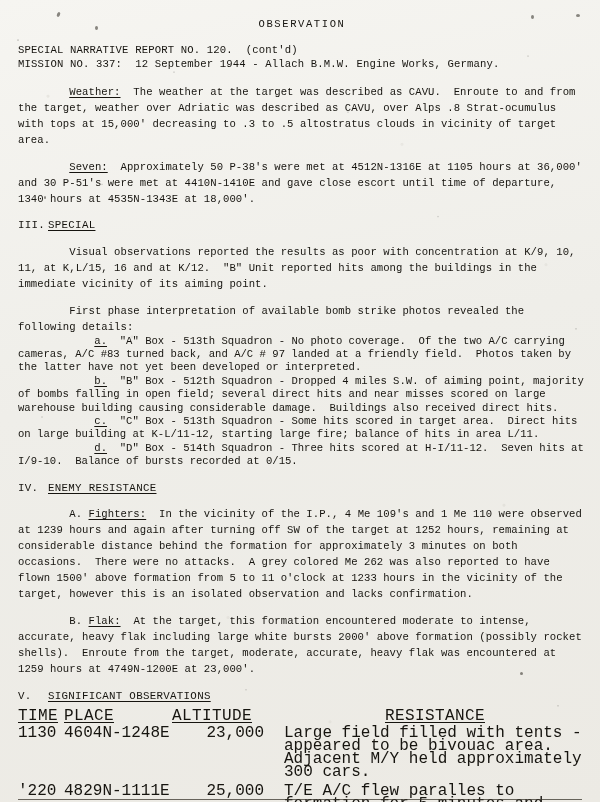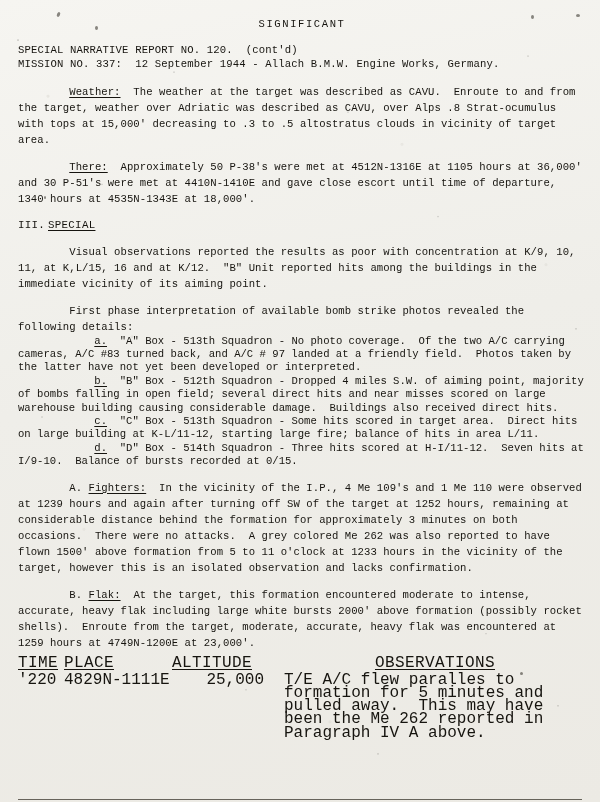--- a/index.html
+++ b/index.html
@@ -151,59 +151,67 @@
 
   <div class="blob" style="left:57px; top:12px; width:3px; height:5px; transform:rotate(25deg);"></div>
   <div class="blob" style="left:95px; top:26px; width:3px; height:4px;"></div>
   <div class="blob" style="left:531px; top:15px; width:3px; height:4px;"></div>
   <div class="blob" style="left:576px; top:14px; width:4px; height:3px;"></div>
   <div class="blob" style="left:44px; top:196px; width:2px; height:3px;"></div>
   <div class="blob" style="left:520px; top:672px; width:3px; height:3px;"></div>
 
   <div class="body-wrap">
 
-    <div class="classification">SIGNIFICANT</div>
+    <div class="classification">OBSERVATION</div>
 
     <div class="hdr-line">SPECIAL NARRATIVE REPORT NO. 120.  (cont'd)</div>
     <div class="hdr-line">MISSION NO. 337:  12 September 1944 - Allach B.M.W. Engine Works, Germany.</div>
 
     <div class="para" style="margin-top:13px;">        <span class="ul">Weather:</span><span>  The weather at the target was described as CAVU.  Enroute to and from the target, weather over Adriatic was described as CAVU, over Alps .8 Strat-ocumulus with tops at 15,000' decreasing to .3 to .5 altostratus clouds in vicinity of target area.</span></div>
 
-    <div class="para">        <span class="ul">There:</span><span>  Approximately 50 P-38's were met at 4512N-1316E at 1105 hours at 36,000' and 30 P-51's were met at 4410N-1410E and gave close escort until time of departure, 1340 hours at 4535N-1343E at 18,000'.</span></div>
+    <div class="para">        <span class="ul">Seven:</span><span>  Approximately 50 P-38's were met at 4512N-1316E at 1105 hours at 36,000' and 30 P-51's were met at 4410N-1410E and gave close escort until time of departure, 1340 hours at 4535N-1343E at 18,000'.</span></div>
 
     <div class="sec-head"><span class="sec-num">III.</span><span class="sec-title">SPECIAL</span></div>
 
     <div class="para">        <span>Visual observations reported the results as poor with concentration at K/9, 10, 11, at K,L/15, 16 and at K/12.  "B" Unit reported hits among the buildings in the immediate vicinity of its aiming point.</span></div>
 
     <div class="para">        <span>First phase interpretation of available bomb strike photos revealed the following details:</span></div>
 
     <div class="sub">            <span class="ul">a.</span><span>  "A" Box - 513th Squadron - No photo coverage.  Of the two A/C carrying cameras, A/C #83 turned back, and A/C # 97 landed at a friendly field.  Photos taken by the latter have not yet been developed or interpreted.</span></div>
 
     <div class="sub">            <span class="ul">b.</span><span>  "B" Box - 512th Squadron - Dropped 4 miles S.W. of aiming point, majority of bombs falling in open field; several direct hits and near misses scored on large warehouse building causing considerable damage.  Buildings also received direct hits.</span></div>
 
     <div class="sub">            <span class="ul">c.</span><span>  "C" Box - 513th Squadron - Some hits scored in target area.  Direct hits on large building at K-L/11-12, starting large fire; balance of hits in area L/11.</span></div>
 
     <div class="sub">            <span class="ul">d.</span><span>  "D" Box - 514th Squadron - Three hits scored at H-I/11-12.  Seven hits at I/9-10.  Balance of bursts recorded at 0/15.</span></div>
 
+    <div class="sec-head" style="margin-top:13px;"><span class="sec-num">IV.</span><span class="sec-title">ENEMY RESISTANCE</span></div>
 
     <div class="para">        <span>A.</span> <span class="ul">Fighters:</span><span>  In the vicinity of the I.P., 4 Me 109's and 1 Me 110 were observed at 1239 hours and again after turning off SW of the target at 1252 hours, remaining at considerable distance behind the formation for approximately 3 minutes on both occasions.  There were no attacks.  A grey colored Me 262 was also reported to have flown 1500' above formation from 5 to 11 o'clock at 1233 hours in the vicinity of the target, however this is an isolated observation and lacks confirmation.</span></div>
 
     <div class="para">        <span>B.</span> <span class="ul">Flak:</span><span>  At the target, this formation encountered moderate to intense, accurate, heavy flak including large white bursts 2000' above formation (possibly rocket shells).  Enroute from the target, moderate, accurate, heavy flak was encountered at 1259 hours at 4749N-1200E at 23,000'.</span></div>
 
+    <div class="sec-head" style="margin-top:13px;"><span class="sec-num">V.</span><span class="sec-title">SIGNIFICANT OBSERVATIONS</span></div>
 
     <table class="obs-table">
       <thead>
         <tr>
           <th class="col-time"><span>TIME</span></th>
           <th class="col-place"><span>PLACE</span></th>
           <th class="col-alt"><span>ALTITUDE</span></th>
-          <th class="col-obs"><span>OBSERVATIONS</span></th>
+          <th class="col-obs"><span>RESISTANCE</span></th>
         </tr>
       </thead>
       <tbody>
+        <tr>
+          <td class="col-time">1130</td>
+          <td class="col-place">4604N-1248E</td>
+          <td class="col-alt">23,000</td>
+          <td class="col-obs">Large field filled with tents - appeared to be bivouac area.  Adjacent M/Y held approximately 300 cars.</td>
+        </tr>
         <tr>
           <td class="col-time">'220</td>
           <td class="col-place">4829N-1111E</td>
           <td class="col-alt">25,000</td>
           <td class="col-obs">T/E A/C flew paralles to formation for 5 minutes and pulled away.  This may have been the Me 262 reported in Paragraph IV A above.</td>
         </tr>
       </tbody>
     </table>
 
   </div>

